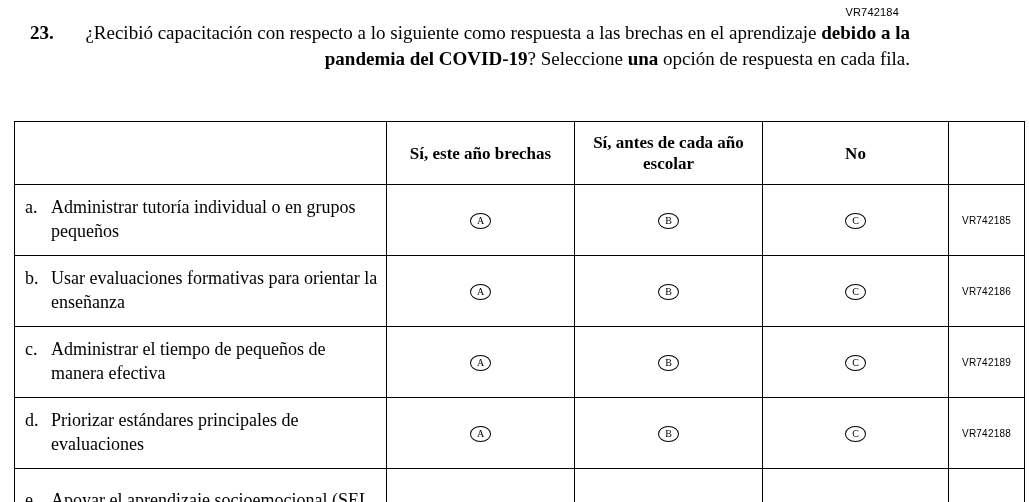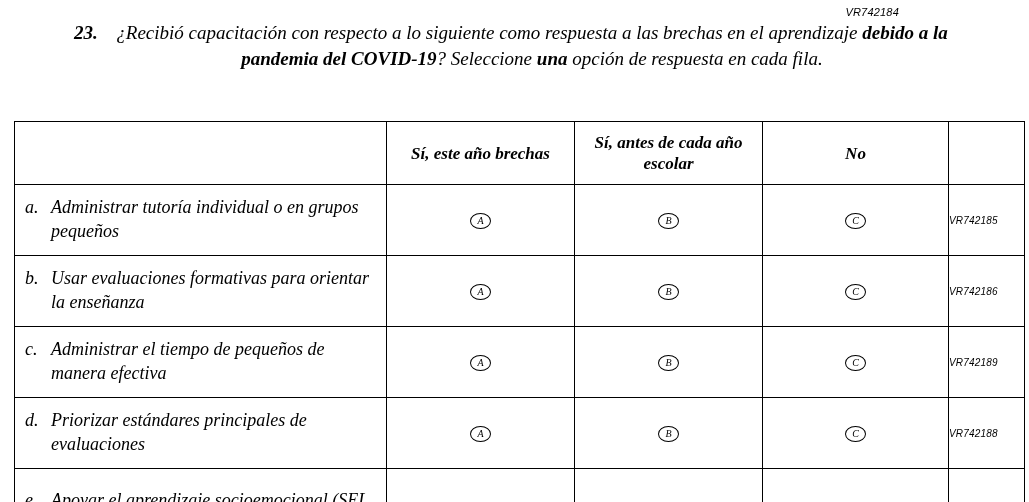--- a/index.html
+++ b/index.html
@@ -13,57 +13,55 @@
     font-family: "Liberation Serif", serif;
     color: #000000;
     position: relative;
     overflow: hidden;
   }
 
   .page {
     position: relative;
     width: 909px;
     height: 502px;
-    font-style: italic;
   }
 
   
   .corner-id {
     position: absolute;
     top: 6px;
     right: 10px;
     font-family: "Liberation Sans", sans-serif;
     font-size: 11px;
     letter-spacing: 0.2px;
     color: #000;
   }
 
   
   .question {
     position: absolute;
     top: 20px;
     left: 30px;
     width: 880px;
-    margin-left: 44px;
   }
   .q-row {
     display: flex;
     align-items: flex-start;
   }
   .q-number {
     font-size: 19px;
     font-weight: bold;
     width: 36px;
     flex: 0 0 36px;
     line-height: 26px;
   }
   .q-text {
     font-size: 19px;
     line-height: 26px;
-    text-align: center;
+    text-align: right;
   }
   .q-text b {
     font-weight: bold;
   }
 
   
   .table-wrap {
     position: absolute;
     top: 121px;
     left: 14px;
@@ -131,20 +129,21 @@
     line-height: 13px;
     text-align: center;
     font-family: "Liberation Serif", serif;
     color: #000;
     vertical-align: middle;
   }
 
   tbody td.idcell {
     font-family: "Liberation Sans", sans-serif;
     font-size: 10px;
+    text-align: center;
     letter-spacing: 0.2px;
   }
 
   tr.r-a td { height: 56px; }
   tr.r-b td { height: 56px; }
   tr.r-c td { height: 56px; }
   tr.r-d td { height: 56px; }
   tr.r-e td { height: 74px; }
 </style>
 </head>

